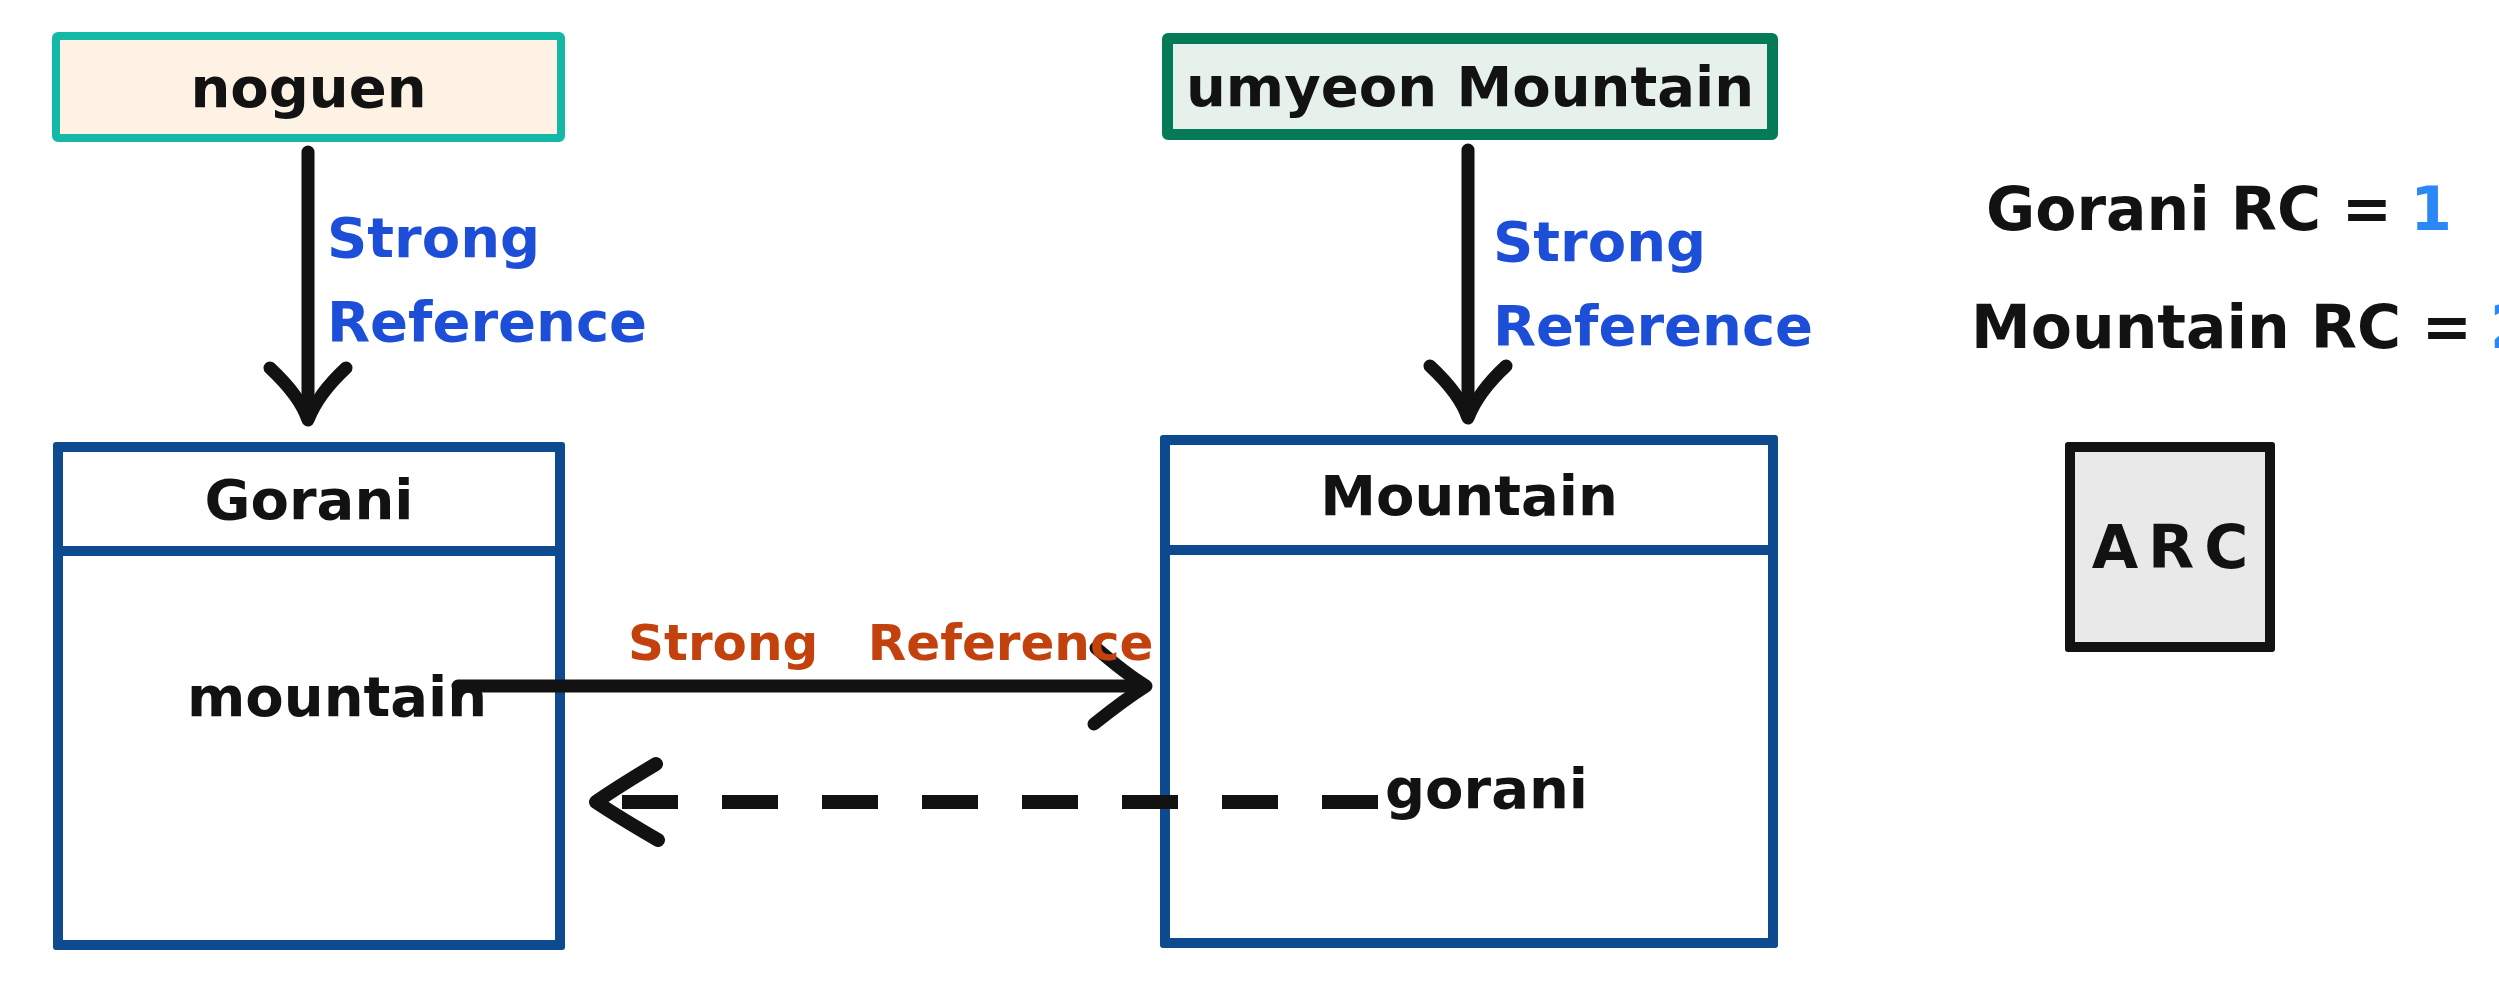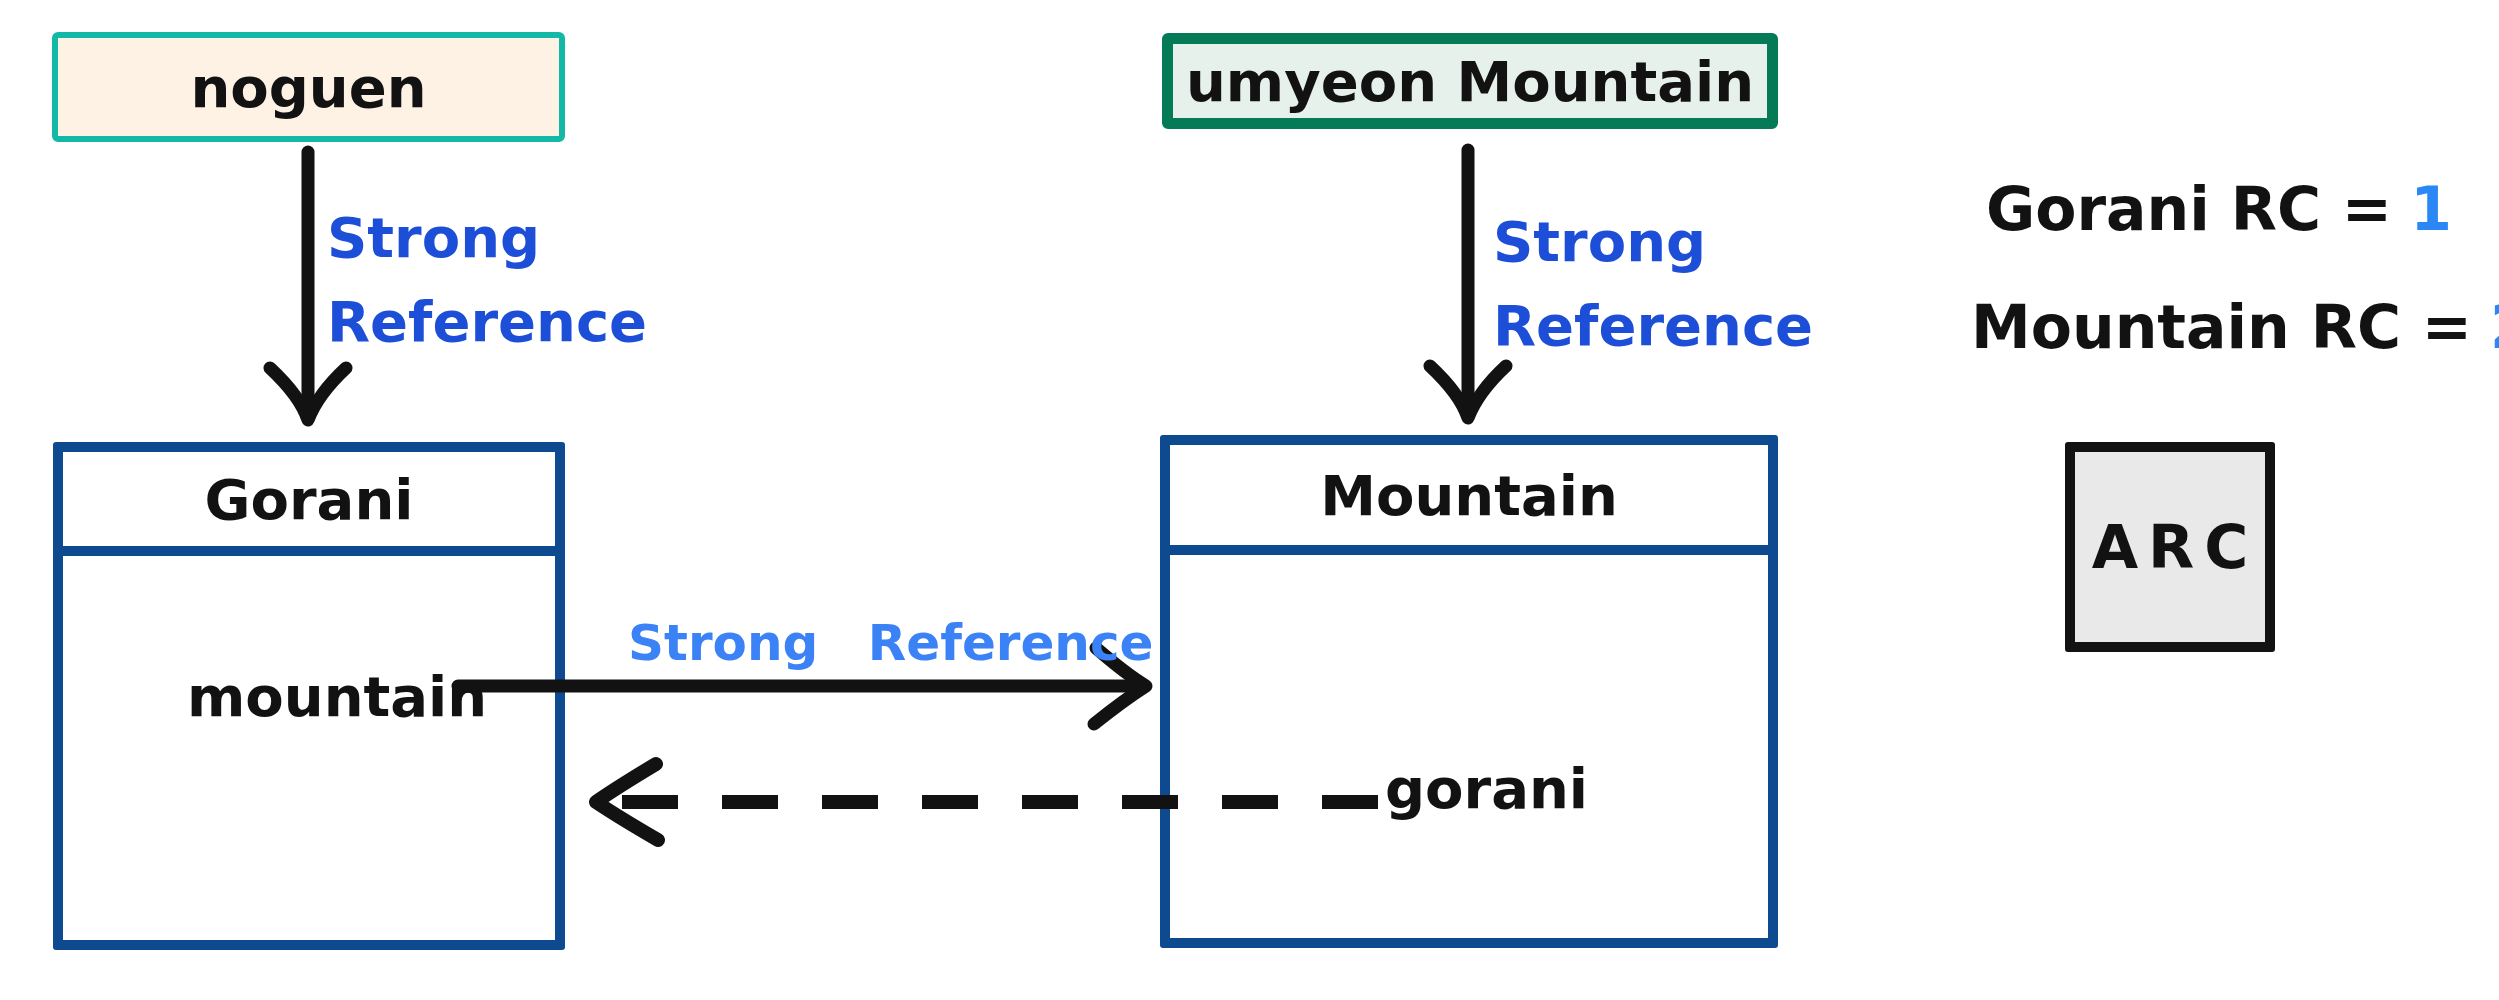--- a/index.html
+++ b/index.html
@@ -6,43 +6,43 @@
   .canvas{
     position:relative;width:2499px;height:1000px;background:#ffffff;overflow:hidden;
     font-family:"DejaVu Sans",sans-serif;font-weight:bold;color:#121212;
   }
   .abs{position:absolute;}
   
   .name-box{
     box-sizing:border-box;display:flex;align-items:center;justify-content:center;
     border-radius:6px;font-size:56px;
   }
-  .noguen-box{left:52px;top:32px;width:513px;height:110px;border:6px solid #14b8a6;background:#fdf2e4;}
-  .umyeon-box{left:1162px;top:33px;width:616px;height:96px;border:11px solid #047a57;background:#e7f1ec;}
+  .noguen-box{left:52px;top:32px;width:513px;height:110px;border:8px solid #14b8a6;background:#fdf2e4;}
+  .umyeon-box{left:1162px;top:33px;width:616px;height:107px;border:11px solid #047a57;background:#e7f1ec;}
   
   .obj-box{
     box-sizing:border-box;border:10px solid #0d4a8f;background:#ffffff;border-radius:3px;
   }
   .gorani-box{left:53px;top:442px;width:512px;height:508px;}
   .mountain-box{left:1160px;top:435px;width:618px;height:513px;}
   .obj-header{
     box-sizing:border-box;width:100%;border-bottom:10px solid #0d4a8f;
     display:flex;align-items:center;justify-content:center;font-size:56px;
   }
   .gorani-box .obj-header{height:104px;}
   .mountain-box .obj-header{height:110px;}
   
   .prop{font-size:56px;line-height:66px;}
   .prop-mountain{left:187px;top:664px;}
   .prop-gorani{left:1385px;top:756px;}
   
   .edge-label-blue{color:#1d4ed8;font-size:56px;line-height:84px;}
   .edge-label-left{left:327px;top:196px;}
   .edge-label-right{left:1493px;top:200px;}
-  .edge-label-horiz{left:628px;top:614px;color:#3b82f6;font-size:50px;word-spacing:32px;}
+  .edge-label-horiz{left:628px;top:614px;color:#c2410c;font-size:50px;word-spacing:32px;}
   .edge-label-weak{left:653px;top:824px;color:#7b7b7b;font-size:50px;word-spacing:28px;}
   
   .rc-block{left:1971px;top:150px;font-size:60px;line-height:118px;white-space:nowrap;}
   .rc-line1{margin-left:15px;}
   .rc-val{color:#2b87f5;margin-left:18px;}
   
   .arc-box{
     box-sizing:border-box;left:2065px;top:442px;width:210px;height:210px;
     border:10px solid #121212;background:#e9e9e9;border-radius:3px;
     display:flex;align-items:center;justify-content:center;

